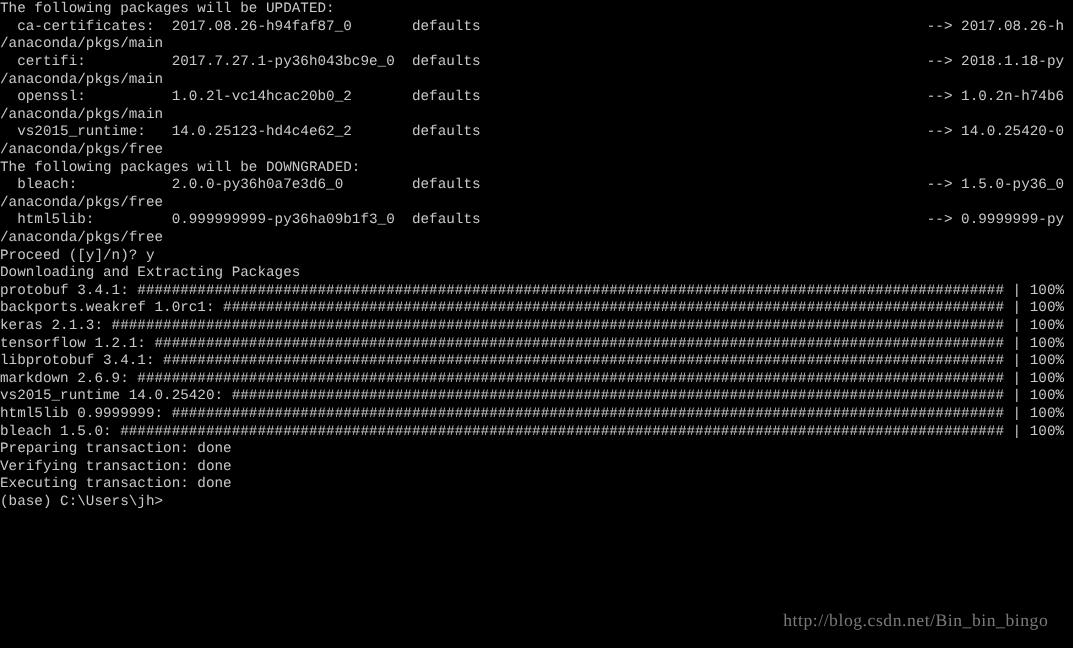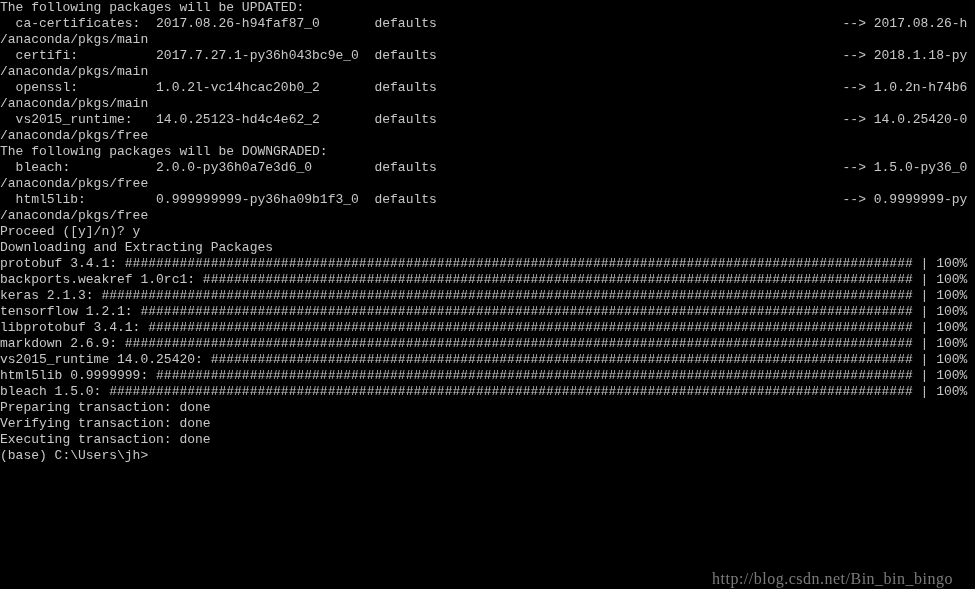--- a/index.html
+++ b/index.html
@@ -16,21 +16,21 @@
     position: relative;
   }
   .terminal {
     white-space: pre;
     padding: 0;
   }
   .line { white-space: pre; }
   .watermark {
     position: absolute;
     right: 22px;
-    bottom: 2px;
+    bottom: 16px;
     color: #7a7a7a;
     font-size: 16px;
     font-family: Georgia, "Times New Roman", serif;
     letter-spacing: 0.5px;
     margin-top: 28px;
   }
 </style>
 </head>
 <body>
 

